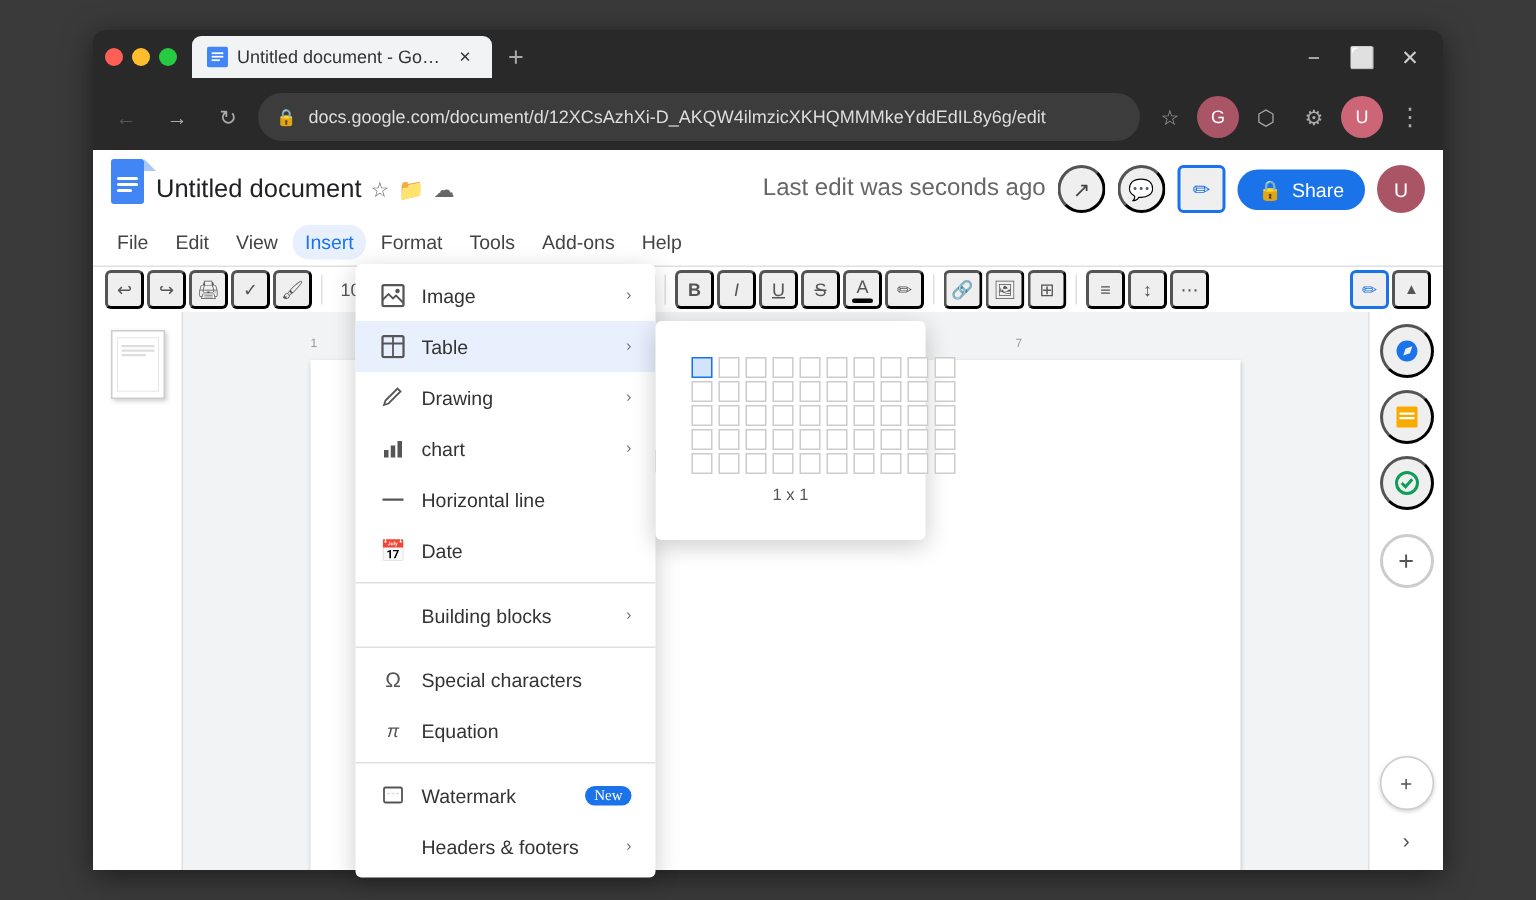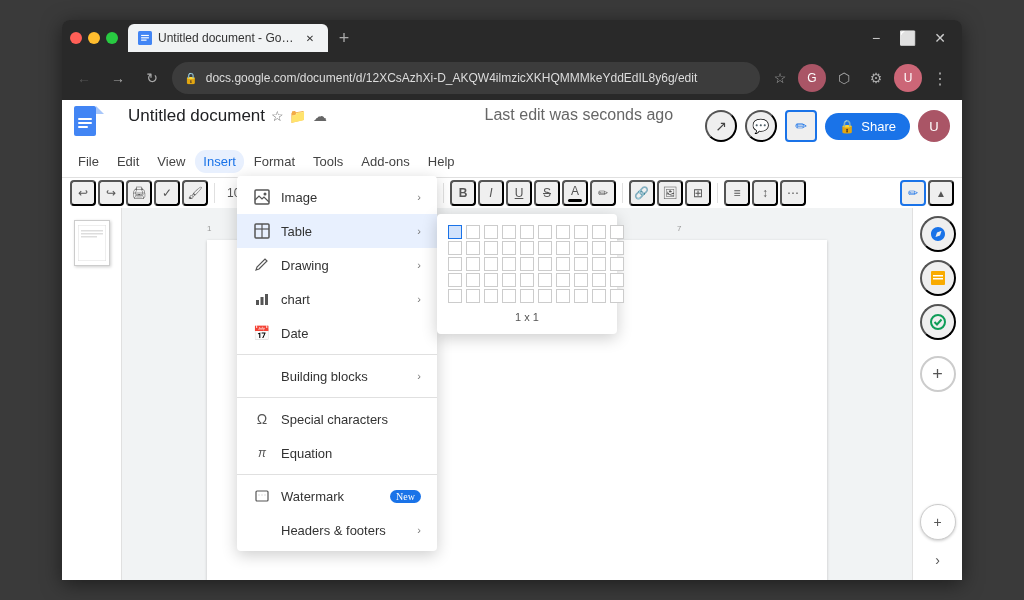--- a/index.html
+++ b/index.html
@@ -119,22 +119,23 @@
       overflow: hidden;
     }
 
     
     .docs-header {
       background: white;
       flex-shrink: 0;
     }
     .docs-title-bar {
       display: flex;
+      align-items: center;
       padding: 6px 12px 0;
-      gap: 24px;
+      gap: 0;
     }
     .docs-title-info { flex: 1; }
     .docs-title-name { font-size: 17px; color: #202124; font-weight: 400; }
     .docs-star, .docs-folder, .docs-cloud { color: #666; font-size: 14px; cursor: pointer; }
     .docs-last-edit { font-size: 16px; color: #666; margin: 0 8px; }
     .docs-actions { display: flex; align-items: center; gap: 8px; }
     .docs-action-btn { width: 32px; height: 32px; border-radius: 50%; display: flex; align-items: center; justify-content: center; cursor: pointer; font-size: 14px; color: #444; }
     .btn-share { background: #1a73e8; color: white; border-radius: 20px; padding: 6px 14px; font-size: 13px; font-weight: 500; display: flex; align-items: center; gap: 6px; cursor: pointer; border: none; }
     .avatar { width: 32px; height: 32px; border-radius: 50%; background: #a56; display: flex; align-items: center; justify-content: center; font-size: 13px; color: white; }
 
@@ -266,21 +267,21 @@
     
     .table-submenu {
       position: absolute;
       top: 0;
       left: 200px;
       width: 180px;
       background: white;
       box-shadow: 0 4px 16px rgba(0,0,0,0.2);
       border-radius: 4px;
       z-index: 102;
-      padding: 11px;
+      padding: 24px;
     }
     .table-grid {
       display: grid;
       grid-template-columns: repeat(10, 16px);
       gap: 2px;
       margin-bottom: 8px;
     }
     .grid-cell {
       width: 14px;
       height: 14px;
@@ -621,20 +622,28 @@
       <svg width="16" height="16" viewBox="0 0 16 16" fill="none">
           <rect x="2" y="9" width="3" height="5" fill="#555"></rect>
           <rect x="6.5" y="6" width="3" height="8" fill="#555"></rect>
           <rect x="11" y="3" width="3" height="11" fill="#555"></rect>
         </svg>
     </span>
     <span class="dm-label">chart</span>
     <span class="dm-arrow">›</span>
   </div>
 
+  <div class="dm-item">
+    <span class="dm-icon">
+      <svg width="16" height="16" viewBox="0 0 16 16">
+          <line x1="1" y1="8" x2="15" y2="8" stroke="#555" stroke-width="1.5"></line>
+        </svg>
+    </span>
+    <span class="dm-label">Horizontal line</span>
+  </div>
 
   <div class="dm-item">
     <span class="dm-icon">📅</span>
     <span class="dm-label">Date</span>
   </div>
 
 
   <div class="dm-separator"></div>
 
   <div class="dm-item">

